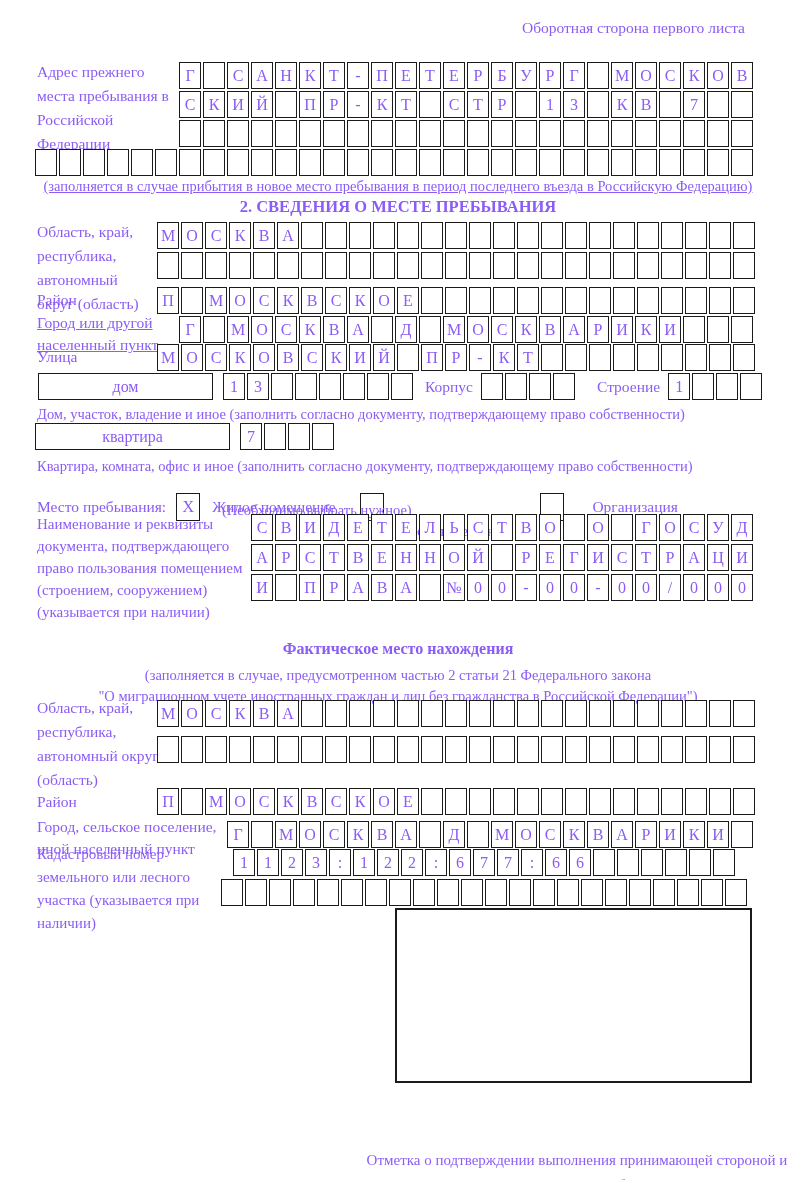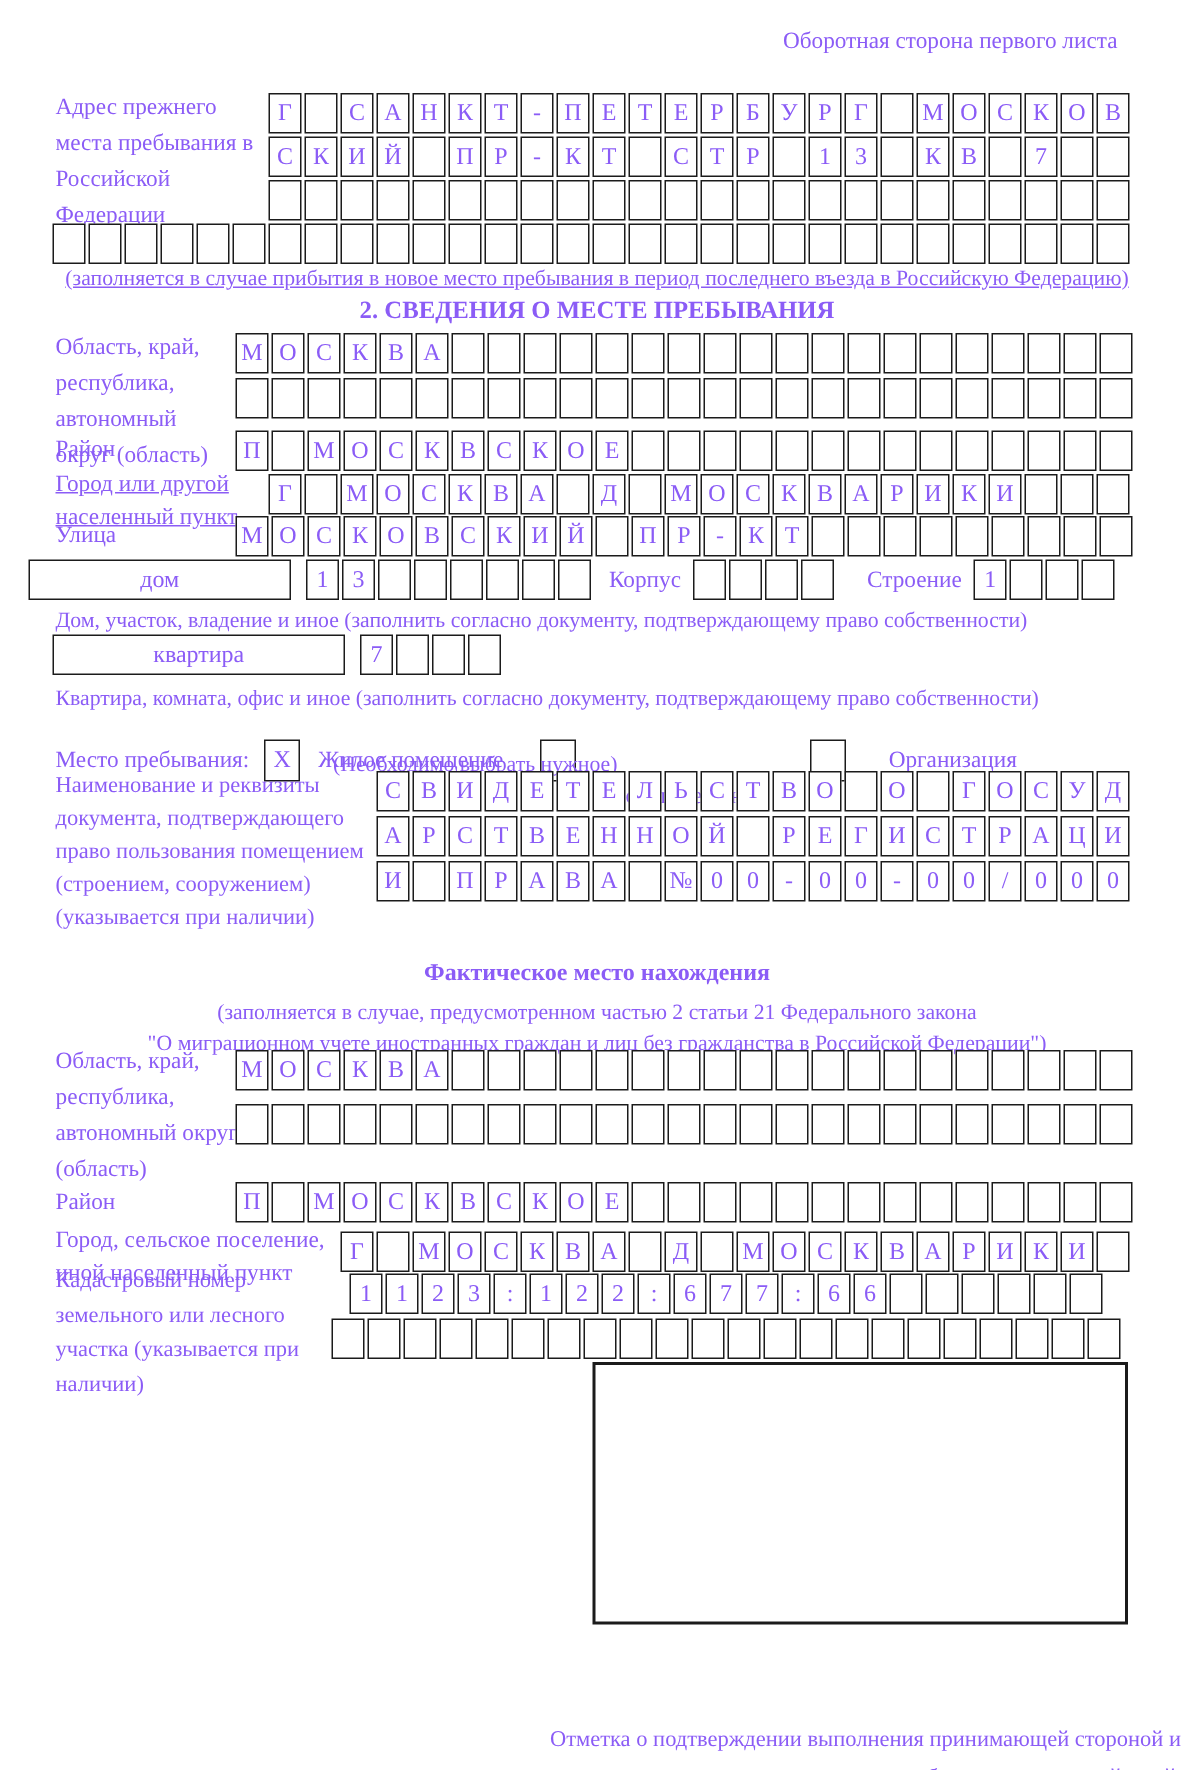--- a/index.html
+++ b/index.html
@@ -288,21 +288,21 @@
       <div class="cell"></div>
       <div class="cell"></div>
       <div class="cell"></div>
       <div class="cell"></div>
       <div class="cell"></div>
       <div class="cell"></div>
       <div class="cell"></div>
       <div class="cell"></div>
     </div>
 
-  <div class="abs row" style="left:19px;top:373px;">
+  <div class="abs row" style="left:38px;top:373px;">
     <div class="widebox" style="width:175px;margin-right:10px;">
       <span>дом</span>
     </div>
     <div class="cells">
         <div class="cell">1</div>
         <div class="cell">3</div>
         <div class="cell"></div>
         <div class="cell"></div>
         <div class="cell"></div>
         <div class="cell"></div>

